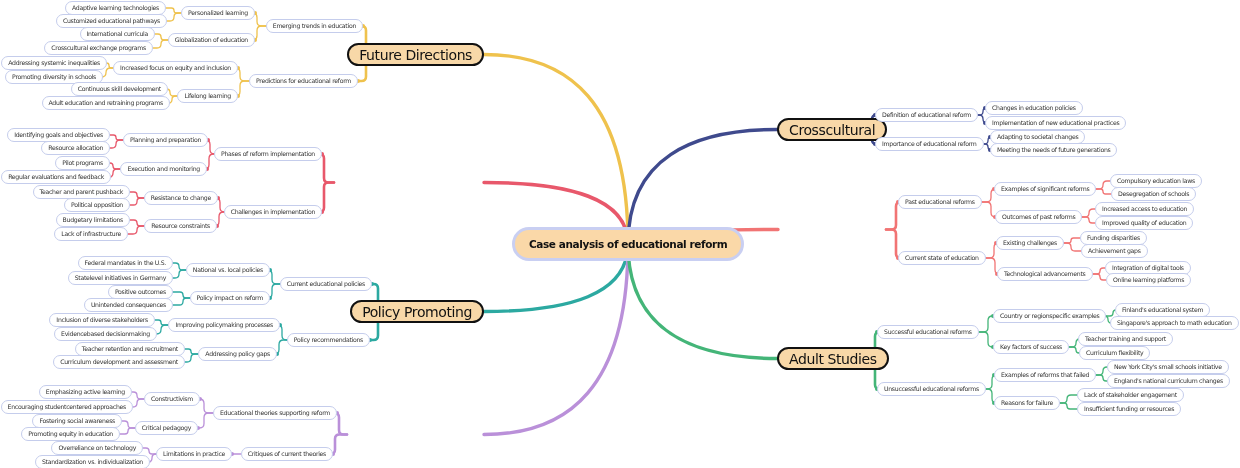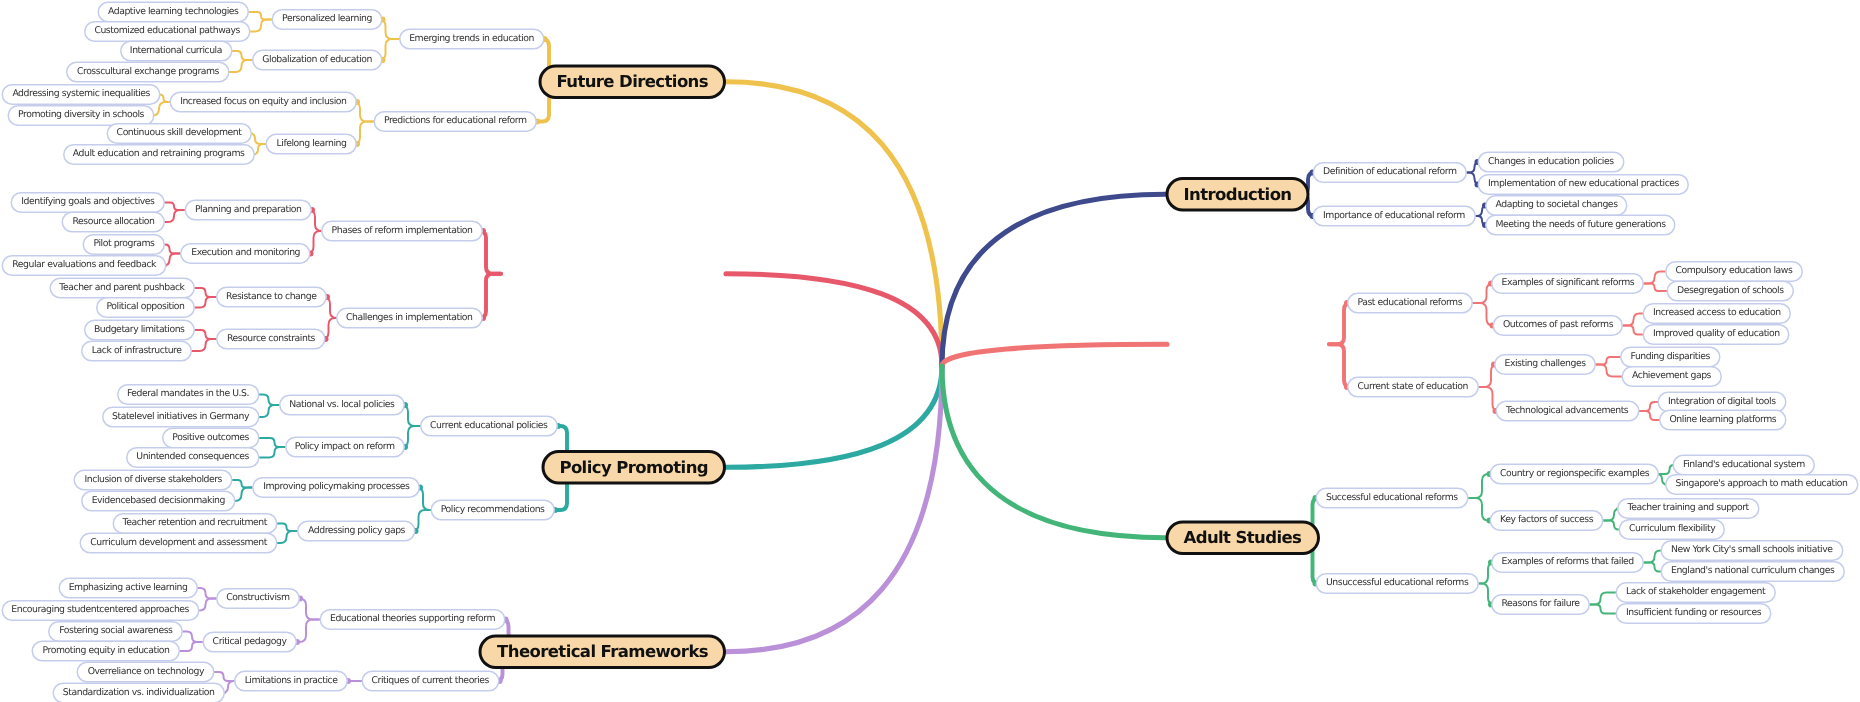--- a/index.html
+++ b/index.html
@@ -4,21 +4,21 @@
 <style>
   *{box-sizing:border-box}
   html,body{margin:0;padding:0;background:#fff}
   #stage{position:relative;width:1240px;height:468px;background:#ffffff;overflow:hidden;
          font-family:"DejaVu Sans","Liberation Sans",sans-serif}
   #wires{position:absolute;left:0;top:0;width:1240px;height:468px;z-index:0}
   .node{position:absolute;z-index:1;white-space:nowrap;cursor:default}
   .leaf{background:#fff;border:1px solid #c5cdec;border-radius:8px;
         font-size:6.2px;letter-spacing:-0.3px;line-height:7.5px;padding:2px 6px;color:#333}
   .main{background:#f8d8a8;border:2.5px solid #111;border-radius:14px;
-        font-size:11px;font-weight:bold;letter-spacing:-0.4px;line-height:10px;padding:4.5px 10px;color:#111}
+        font-size:14px;font-weight:normal;letter-spacing:-0.4px;line-height:10px;padding:4.5px 10px;color:#111}
   .central{background:#fad8a8;border:3px solid #c9cff2;border-radius:18px;
         font-size:10.5px;font-weight:bold;letter-spacing:-0.4px;line-height:12px;padding:8px 14px;color:#111;z-index:2}
 </style>
 </head>
 <body>
 
 <div id="stage">
   <svg id="wires" viewBox="0 0 1240 468">
       <path d="M 628 244 C 628 101.875, 569 54.5, 484 54.5" stroke="#EFC24D" stroke-width="3.4" fill="none" stroke-linecap="round" stroke-linejoin="round"></path>
       <path d="M 379 54.5 L 370.5 54.5 Q 366 54.5 366 50 L 366 30.5 Q 366 26 361.5 26 L 363 26" stroke="#EFC24D" stroke-width="2.6" fill="none" stroke-linecap="round" stroke-linejoin="round"></path>
@@ -150,20 +150,21 @@
       <path d="M 986 389 L 987.5 389 Q 992 389 992 384.5 L 992 379.5 Q 992 375 996.5 375 L 994 375" stroke="#44B578" stroke-width="1.3" fill="none" stroke-linecap="round" stroke-linejoin="round"></path>
       <circle cx="994" cy="375" r="2" fill="#44B578"></circle>
       <path d="M 1096 375 L 1099 375 Q 1103 375 1103 371 L 1103 371 Q 1103 367 1107 367 L 1107 367" stroke="#44B578" stroke-width="1.3" fill="none" stroke-linecap="round" stroke-linejoin="round"></path>
       <path d="M 1096 375 L 1100 375 Q 1103 375 1103 378 L 1103 378 Q 1103 381 1106 381 L 1107 381" stroke="#44B578" stroke-width="1.3" fill="none" stroke-linecap="round" stroke-linejoin="round"></path>
       <path d="M 986 389 L 987.5 389 Q 992 389 992 393.5 L 992 398.5 Q 992 403 996.5 403 L 994 403" stroke="#44B578" stroke-width="1.3" fill="none" stroke-linecap="round" stroke-linejoin="round"></path>
       <circle cx="994" cy="403" r="2" fill="#44B578"></circle>
       <path d="M 1060 403 L 1063 403 Q 1067 403 1067 399 L 1067 399 Q 1067 395 1071 395 L 1077 395" stroke="#44B578" stroke-width="1.3" fill="none" stroke-linecap="round" stroke-linejoin="round"></path>
       <path d="M 1060 403 L 1064 403 Q 1067 403 1067 406 L 1067 406 Q 1067 409 1070 409 L 1077 409" stroke="#44B578" stroke-width="1.3" fill="none" stroke-linecap="round" stroke-linejoin="round"></path>
     </svg>
 
+  <div class="node central" style="left:512px;top:227px">Case analysis of educational reform</div>
 
   <div class="node main" style="right:756px;top:43px">Future Directions</div>
   <div class="node leaf" style="right:877px;top:19px">Emerging trends in education</div>
   <div class="node leaf" style="right:985px;top:6px">Personalized learning</div>
   <div class="node leaf" style="right:1074px;top:1px">Adaptive learning technologies</div>
   <div class="node leaf" style="right:1073px;top:14px">Customized educational pathways</div>
   <div class="node leaf" style="right:985px;top:33px">Globalization of education</div>
   <div class="node leaf" style="right:1085px;top:27px">International curricula</div>
   <div class="node leaf" style="right:1087px;top:41px">Crosscultural exchange programs</div>
   <div class="node leaf" style="right:882px;top:74px">Predictions for educational reform</div>
@@ -198,34 +199,33 @@
   <div class="node leaf" style="right:1067px;top:285px">Positive outcomes</div>
   <div class="node leaf" style="right:1067px;top:298px">Unintended consequences</div>
   <div class="node leaf" style="right:870px;top:333px">Policy recommendations</div>
   <div class="node leaf" style="right:960px;top:318px">Improving policymaking processes</div>
   <div class="node leaf" style="right:1085px;top:313px">Inclusion of diverse stakeholders</div>
   <div class="node leaf" style="right:1083px;top:327px">Evidencebased decisionmaking</div>
   <div class="node leaf" style="right:963px;top:347px">Addressing policy gaps</div>
   <div class="node leaf" style="right:1055px;top:342px">Teacher retention and recruitment</div>
   <div class="node leaf" style="right:1055px;top:355px">Curriculum development and assessment</div>
 
-  <div class="node main" style="right:756px;top:423px">Theoretical Frameworks</div>
   <div class="node leaf" style="right:903px;top:406px">Educational theories supporting reform</div>
   <div class="node leaf" style="right:1040px;top:392px">Constructivism</div>
   <div class="node leaf" style="right:1108px;top:385px">Emphasizing active learning</div>
   <div class="node leaf" style="right: 1107px; top: 400px;">Encouraging studentcentered approaches</div>
   <div class="node leaf" style="right:1042px;top:421px">Critical pedagogy</div>
   <div class="node leaf" style="right:1118px;top:414px">Fostering social awareness</div>
   <div class="node leaf" style="right:1120px;top:427px">Promoting equity in education</div>
   <div class="node leaf" style="right:907px;top:447px">Critiques of current theories</div>
   <div class="node leaf" style="right:1008px;top:447px">Limitations in practice</div>
   <div class="node leaf" style="right:1097px;top:441px">Overreliance on technology</div>
   <div class="node leaf" style="right:1090px;top:455px">Standardization vs. individualization</div>
 
-  <div class="node main" style="left:777px;top:118px">Introduction</div>
+  <div class="node main" style="left:777px;top:118px">Crosscultural</div>
   <div class="node leaf" style="left:875px;top:108px">Definition of educational reform</div>
   <div class="node leaf" style="left:985px;top:101px">Changes in education policies</div>
   <div class="node leaf" style="left:985px;top:116px">Implementation of new educational practices</div>
   <div class="node leaf" style="left:875px;top:137px">Importance of educational reform</div>
   <div class="node leaf" style="left: 990px; top: 130px;">Adapting to societal changes</div>
   <div class="node leaf" style="left: 990px; top: 143px;">Meeting the needs of future generations</div>
 
   <div class="node leaf" style="left:898px;top:195px">Past educational reforms</div>
   <div class="node leaf" style="left:994px;top:182px">Examples of significant reforms</div>
   <div class="node leaf" style="left:1110px;top:174px">Compulsory education laws</div>

